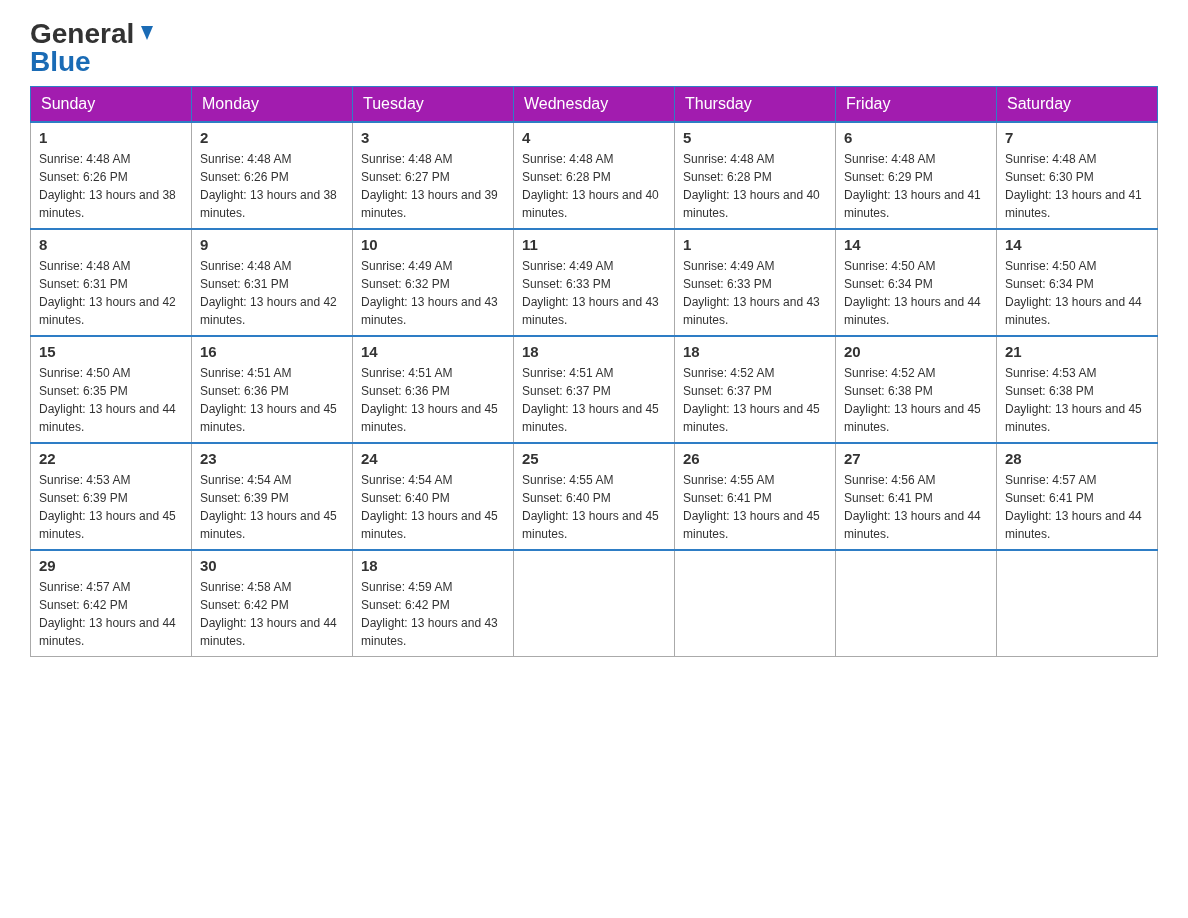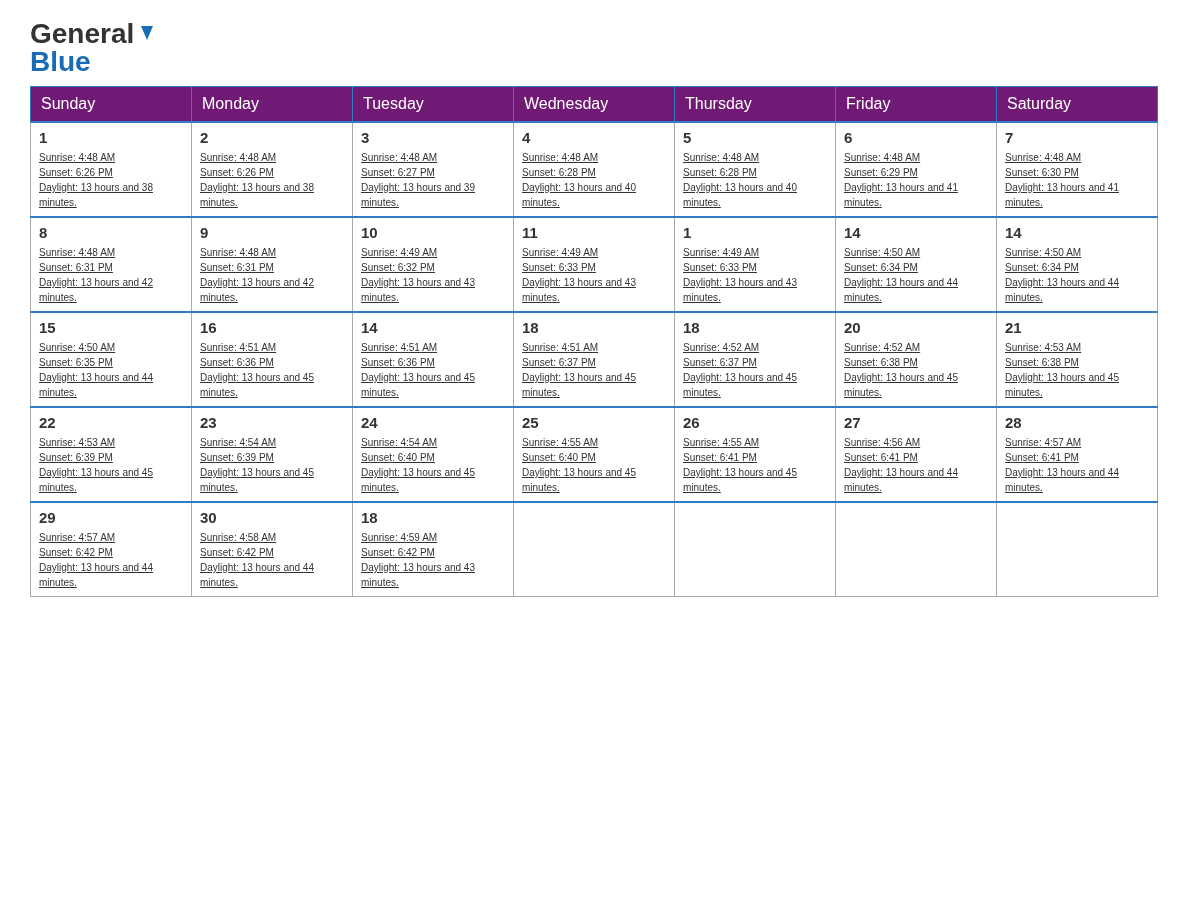--- a/index.html
+++ b/index.html
@@ -47,21 +47,21 @@
       font-size: 22px;
       color: #555;
       margin-top: 4px;
     }
     .calendar-table {
       width: 100%;
       border-collapse: collapse;
       margin-top: 10px;
     }
     .calendar-table th {
-      background-color: #701a75;
+      background-color: #a21caf;
       color: #fff;
       font-size: 16px;
       font-weight: normal;
       padding: 8px 10px;
       text-align: left;
       border: 1px solid #2e7dc5;
     }
     .calendar-table td {
       border: 1px solid #aaa;
       vertical-align: top;
@@ -70,24 +70,23 @@
       min-height: 100px;
     }
     .day-num {
       font-size: 15px;
       font-weight: bold;
       color: #333;
       display: block;
       margin-bottom: 4px;
     }
     .day-info {
-      font-size: 10px;
+      font-size: 12px;
       color: #333;
       line-height: 1.5;
-      text-decoration: underline;
     }
     .empty-cell {
       background: #fff;
     }
     .week-row td {
       border-top: 2px solid #2e7dc5;
     }
   </style>
 </head>
 <body>

